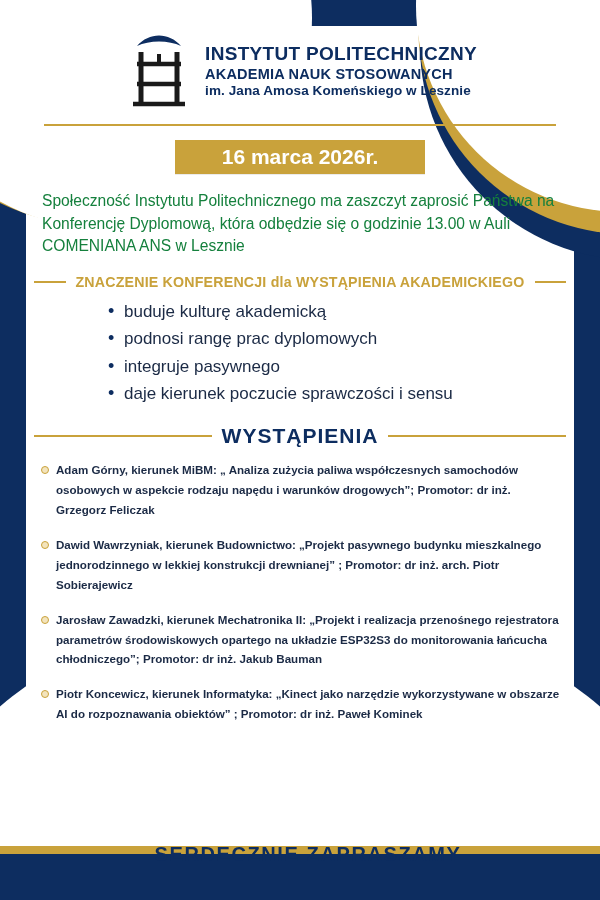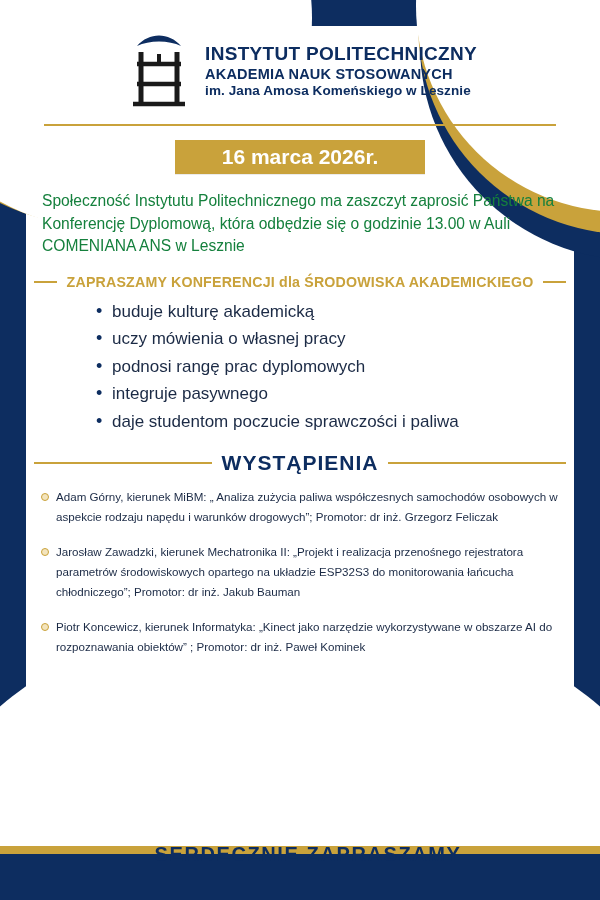--- a/index.html
+++ b/index.html
@@ -216,21 +216,21 @@
     white-space: nowrap;
   }
   .section-head.big .label {
     color: #0d2d60;
     font-size: 21px;
     letter-spacing: 1px;
     text-align: right;
   }
 
   .bullets {
-    margin: 8px 0 0 0;
+    margin: 8px 0 0 12px;
     padding: 0 0 0 112px;
     list-style: none;
     color: #1b2a45;
   }
   .bullets li {
     position: relative;
     font-size: 17px;
     line-height: 1.62;
   }
   .bullets li::before {
@@ -245,20 +245,21 @@
   .talks {
     margin: 12px 40px 0 40px;
   }
   .talk {
     position: relative;
     padding-left: 16px;
     margin-bottom: 15px;
     color: #1b2a45;
     font-size: 11.6px;
     line-height: 1.72;
+    font-weight: bold;
   }
   .talk::before {
     content: "";
     position: absolute;
     left: 1px;
     top: 6px;
     width: 6px;
     height: 6px;
     border-radius: 50%;
     border: 1.5px solid #c9a23b;
@@ -323,40 +324,40 @@
 
     <div class="gold-rule"></div>
 
 
     <div class="date-badge">16 marca 2026r.</div>
 
     <div class="intro">Społeczność Instytutu Politechnicznego ma zaszczyt zaprosić Państwa na Konferencję Dyplomową, która odbędzie się o godzinie 13.00  w Auli COMENIANA ANS w Lesznie</div>
 
     <div class="section-head">
       <div class="bar"></div>
-      <div class="label">ZAPRASZAMY KONFERENCJI dla ŚRODOWISKA AKADEMICKIEGO</div>
+      <div class="label">ZNACZENIE KONFERENCJI dla WYSTĄPIENIA AKADEMICKIEGO</div>
       <div class="bar"></div>
     </div>
 
     <ul class="bullets">
       <li>buduje kulturę akademicką</li>
-      <li>uczy mówienia o własnej pracy</li>
       <li>podnosi rangę prac dyplomowych</li>
       <li>integruje pasywnego</li>
-      <li>daje studentom poczucie sprawczości i paliwa</li>
+      <li>daje kierunek poczucie sprawczości i sensu</li>
     </ul>
 
     <div class="section-head big">
       <div class="bar"></div>
       <div class="label">WYSTĄPIENIA</div>
       <div class="bar"></div>
     </div>
 
     <div class="talks">
       <div class="talk">Adam Górny, kierunek MiBM: „ Analiza zużycia paliwa współczesnych samochodów osobowych w aspekcie rodzaju napędu i warunków drogowych”; Promotor: dr inż. Grzegorz Feliczak</div>
+      <div class="talk">Dawid Wawrzyniak, kierunek Budownictwo: „Projekt pasywnego budynku mieszkalnego jednorodzinnego w lekkiej konstrukcji drewnianej” ; Promotor: dr inż. arch. Piotr Sobierajewicz</div>
       <div class="talk">Jarosław Zawadzki, kierunek Mechatronika II: „Projekt i realizacja przenośnego rejestratora parametrów środowiskowych opartego na układzie ESP32S3 do monitorowania łańcucha chłodniczego”; Promotor: dr inż. Jakub Bauman</div>
       <div class="talk">Piotr Koncewicz, kierunek Informatyka: „Kinect jako narzędzie wykorzystywane w obszarze  AI do rozpoznawania obiektów” ; Promotor: dr inż. Paweł Kominek</div>
     </div>
 
   </div>
 
   <div class="footer-text">SERDECZNIE ZAPRASZAMY</div>
 
 </div>
 

